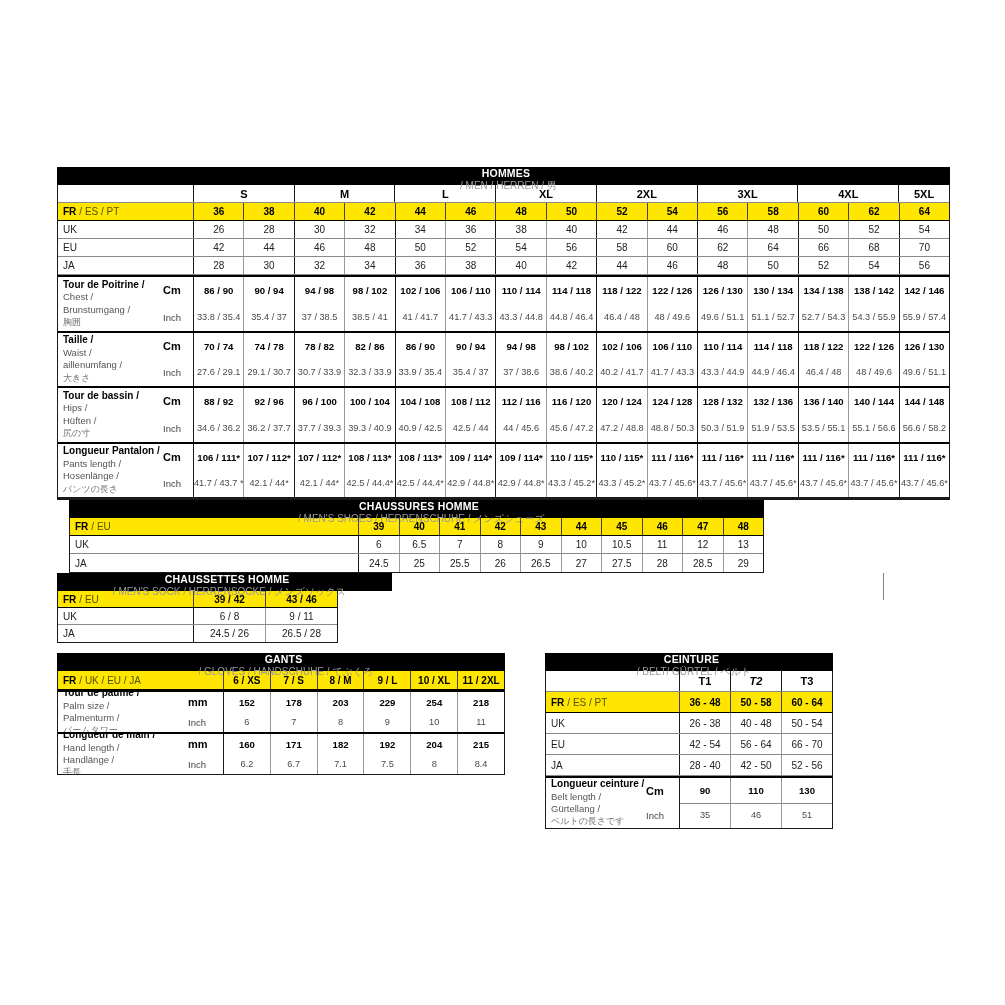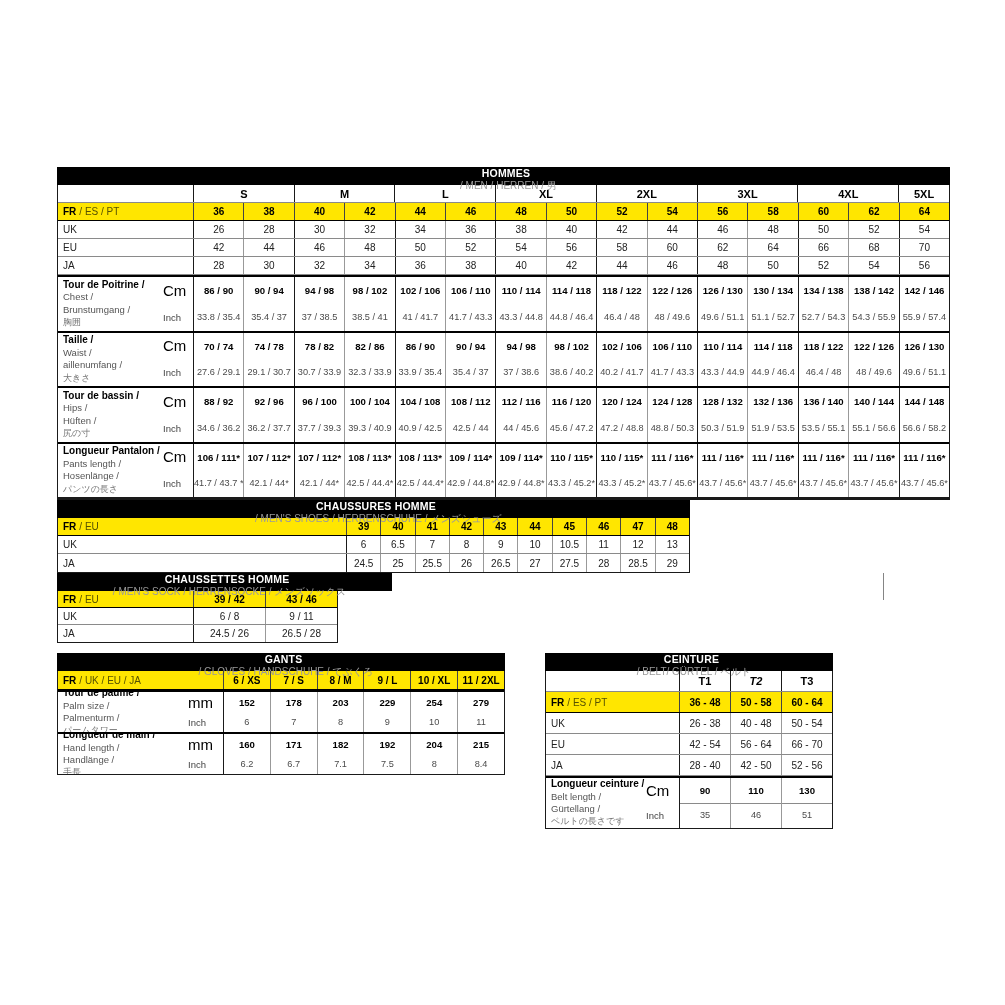--- a/index.html
+++ b/index.html
@@ -1,20 +1,20 @@
 <!DOCTYPE html>
 <html><head>
 <meta charset="utf-8">
 <style>
   html,body{margin:0;padding:0;background:#fff;}
   #canvas{position:relative;width:1005px;height:1005px;background:#fff;overflow:hidden;
           font-family:"Liberation Sans","DejaVu Sans",sans-serif;}
   .section{position:absolute;box-sizing:border-box;}
   #sec-men{left:57px;top:167px;width:893px;}
-  #sec-shoes{left:57px;top:500px;width:633px;}
+  #sec-shoes{left:69px;top:500px;width:695px;}
   #sec-socks{left:57px;top:573px;width:335px;}
   #sec-gloves{left:57px;top:653px;width:448px;}
   #sec-belt{left:545px;top:653px;width:288px;}
   #stray-line{left:883px;top:573px;width:1px;height:27px;background:#858585;}
 
   .titlebar{background:#000;height:18px;display:flex;align-items:center;padding-left:5px;
             box-sizing:border-box;white-space:pre;flex-direction:column;}
   .t-strong{color:#fff;font-weight:bold;font-size:10.5px;letter-spacing:.2px;}
   .t-rest{color:#9a9a9a;font-size:10px;margin-left:2px;}
 
@@ -40,21 +40,21 @@
 
   .ghead .gcell{font-weight:bold;font-size:11px;color:#000;}
 
   .row.measure{border-top:2px solid #000;border-bottom:none;}
   .m55{height:55.5px;}.m57{height:42px;}.m52{height:52px;}
   .mlabel{flex-direction:column;align-items:flex-start;justify-content:center;padding-left:5px;}
   .mline{font-size:9.5px;color:#555;line-height:12.4px;white-space:nowrap;}
   .mline0{font-weight:bold;color:#000;font-size:10px;}
   .mline-ja{color:#777;font-size:9px;}
   .ucell{display:flex;flex-direction:column;box-sizing:border-box;flex:0 0 auto;}
-  .unit-top{flex:1;display:flex;align-items:center;font-weight:normal;font-size:15px;color:#000;}
+  .unit-top{flex:1;display:flex;align-items:center;font-weight:bold;font-size:11px;color:#000;}
   .unit-bottom{flex:1;display:flex;align-items:center;font-size:9.5px;color:#444;}
 
   .mcell{flex-direction:column;justify-content:space-around;padding:1px 0;}
   .mv-top{font-weight:bold;font-size:9.6px;color:#000;white-space:nowrap;}
   .mv-bottom{font-size:9.2px;color:#4a4a4a;white-space:nowrap;}
   .mcell .half{flex:1;display:flex;align-items:center;justify-content:center;width:100%;}
   .half.midb{border-top:1px solid #8a8a8a;}
 </style>
 </head>
 <body>
@@ -824,21 +824,21 @@
           <div class="cell mcell">
             <div class="half">
               <span class="mv-top">254</span>
             </div>
             <div class="half">
               <span class="mv-bottom">10</span>
             </div>
           </div>
           <div class="cell mcell">
             <div class="half">
-              <span class="mv-top">279</span>
+              <span class="mv-top">218</span>
             </div>
             <div class="half">
               <span class="mv-bottom">11</span>
             </div>
           </div>
         </div>
         <div class="row measure m57">
           <div class="lcell mlabel" style="width: 130px;">
             <div class="mline mline0">Longueur de main /</div>
             <div class="mline">Hand length /</div>

